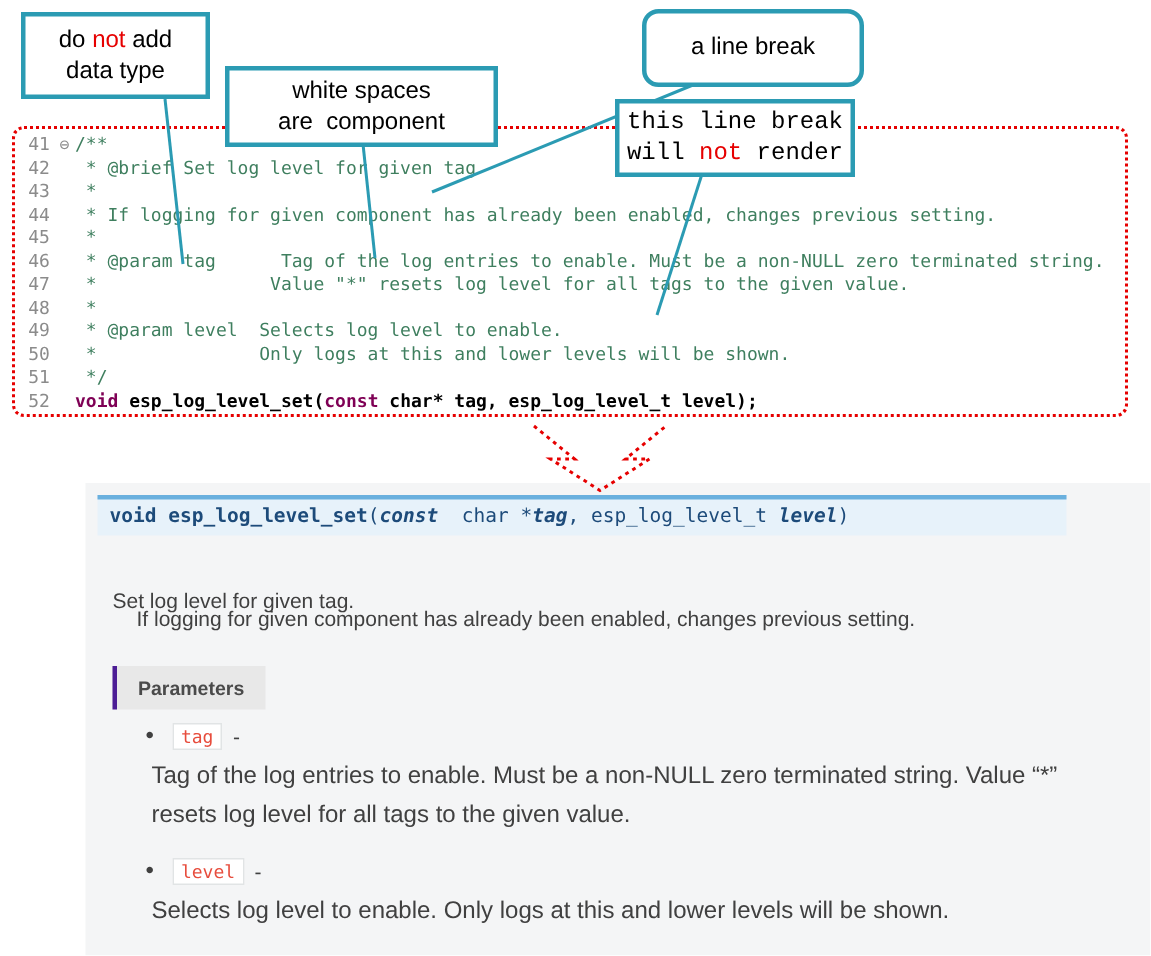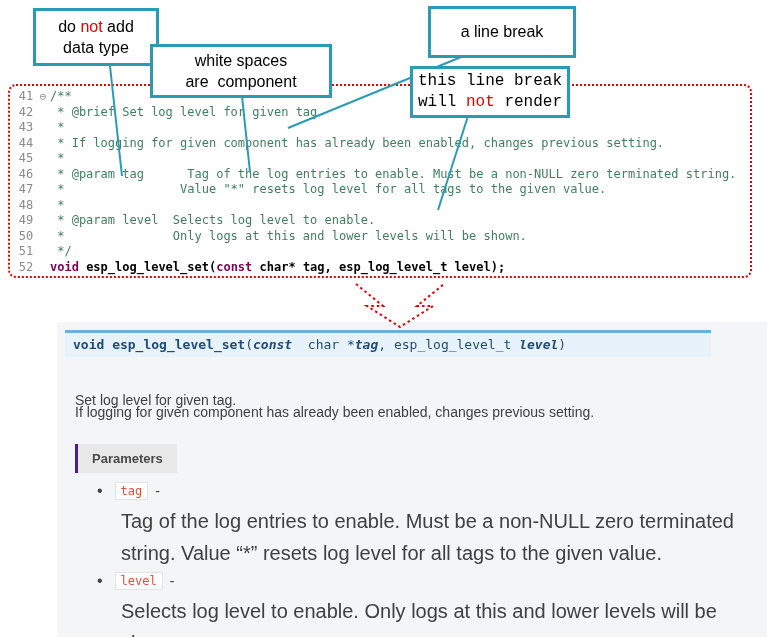--- a/index.html
+++ b/index.html
@@ -17,23 +17,23 @@
     border:3px solid var(--teal);
     display:flex;flex-direction:column;
     align-items:center;justify-content:center;
     text-align:center;
     font-size:16px;color:#000;
     line-height:1.32;
     z-index:10;
   }
   .callout-line{white-space:pre;}
   .callout .seg-red{color:var(--red);}
-  #callout-0{left:14px;top:8px;width:120px;height:52px;margin-left:19px;}
+  #callout-0{left:14px;top:8px;width:120px;height:52px;}
   #callout-1{left:150px;top:44px;width:176px;height:48px;}
-  #callout-2{left:428px;top:6px;width:142px;height:46px;}
+  #callout-2{left:428px;top:6px;width:142px;height:46px;border-radius:11px;}
   #callout-3{left:410px;top:66px;width:154px;height:46px;font-family:Liberation Mono, monospace;}
 
   
   #overlay{position:absolute;left:0;top:0;z-index:5;pointer-events:none;}
 
   
   .code-box{
     position:absolute;left:8px;top:84px;width:744px;height:194px;
     box-sizing:border-box;
     border:2px dotted var(--red);
@@ -72,41 +72,41 @@
     font-size:13px;
     color:var(--sig-text);
     white-space:pre;
   }
   .sig .seg-kw{font-weight:bold;}
   .sig .seg-kwit{font-weight:bold;font-style:italic;}
   .sig .seg-name{font-weight:bold;}
   .sig .seg-param{font-weight:bold;font-style:italic;}
   .docs-p{position:absolute;left:18px;margin:0;font-size:14px;color:var(--text);}
   .p-summary{top:46px;margin-top:24px;}
-  .p-detail{top:82px;}
+  .p-detail{top:82px;margin-left:16px;}
   .params-label{
     position:absolute;left:18px;top:122px;
     background:#e8e8e8;border-left:3px solid #4c1d95;
     padding:7px 14px;
     font-size:13px;font-weight:bold;color:#4a4a4a;
   }
   .param-row{position:absolute;left:40px;display:flex;align-items:center;}
   .row-1{top:160px;}
   .row-2{top:250px;}
   .bullet{font-size:16px;color:var(--text);margin-right:12px;}
   .chip{
     font-family:"DejaVu Sans Mono", monospace;
     font-size:12px;color:var(--param-red);
     background:#fff;border:1px solid #e1e4e5;
     padding:1px 5px;
   }
   .dash{margin-left:7px;color:var(--text);font-size:14px;}
   .param-desc{
-    position:absolute;left:64px;width:645px;
-    font-size:20px;color:var(--text);line-height:1.6;
+    position:absolute;left:44px;width:645px;
+    font-size:16px;color:var(--text);line-height:1.6;
   }
   .desc-1{top:183px;}
   .desc-2{top:273px;}
 </style>
 </head>
 <body>
 
 <svg id="overlay" width="767" height="637">
   <line x1="110" y1="66" x2="122" y2="176" style="stroke:var(--teal);stroke-width:2"></line>
   <line x1="242" y1="96" x2="250" y2="172" style="stroke:var(--teal);stroke-width:2"></line>

